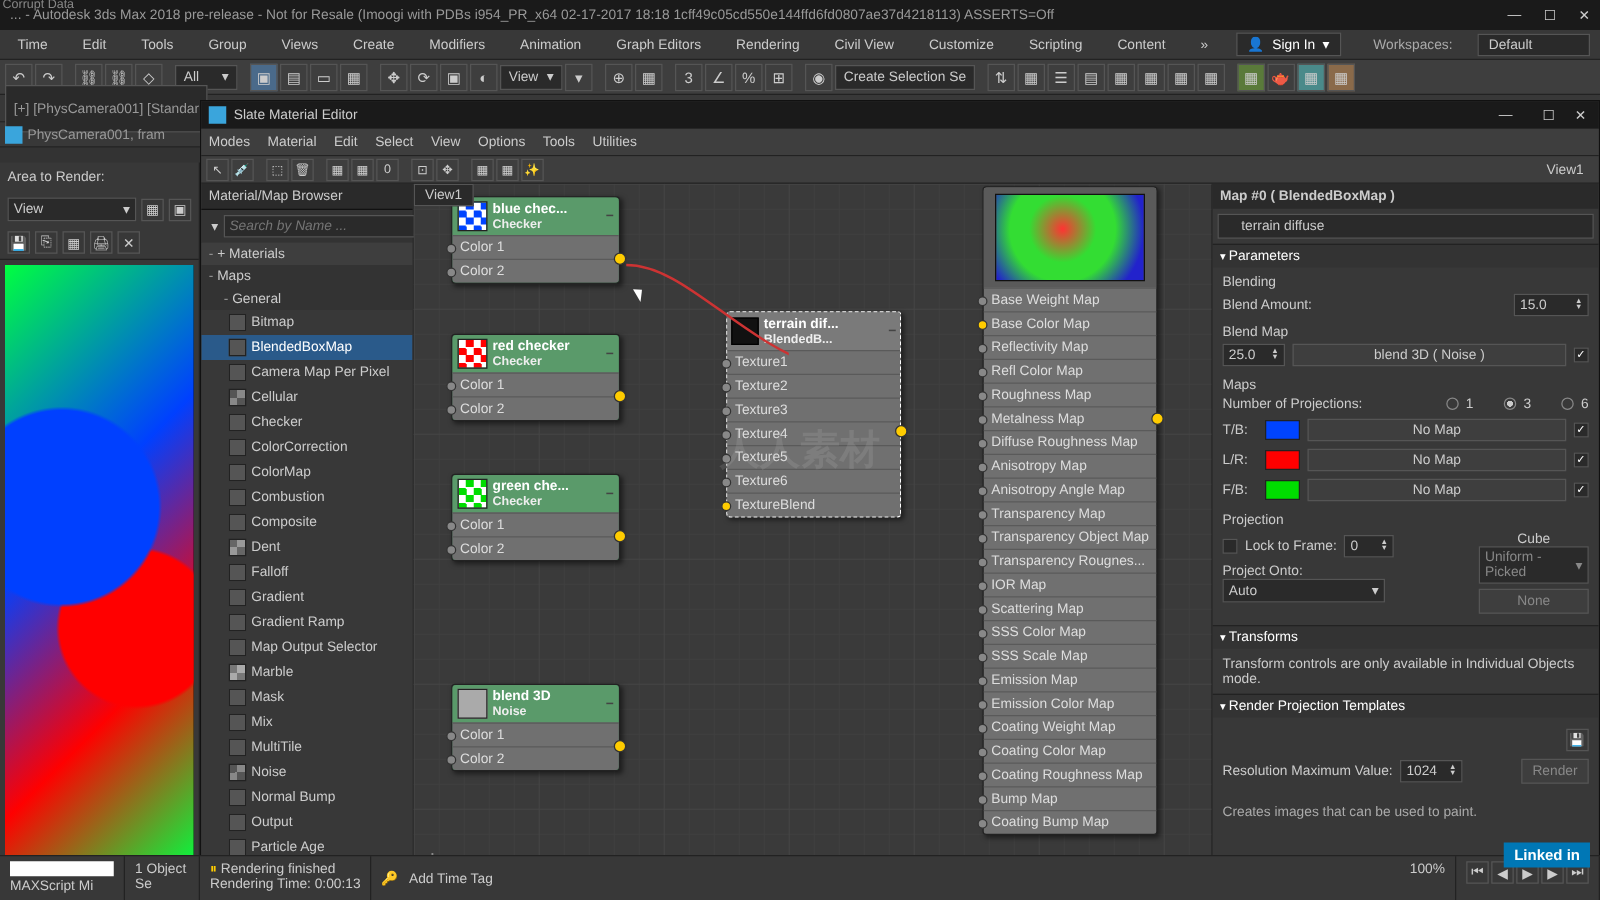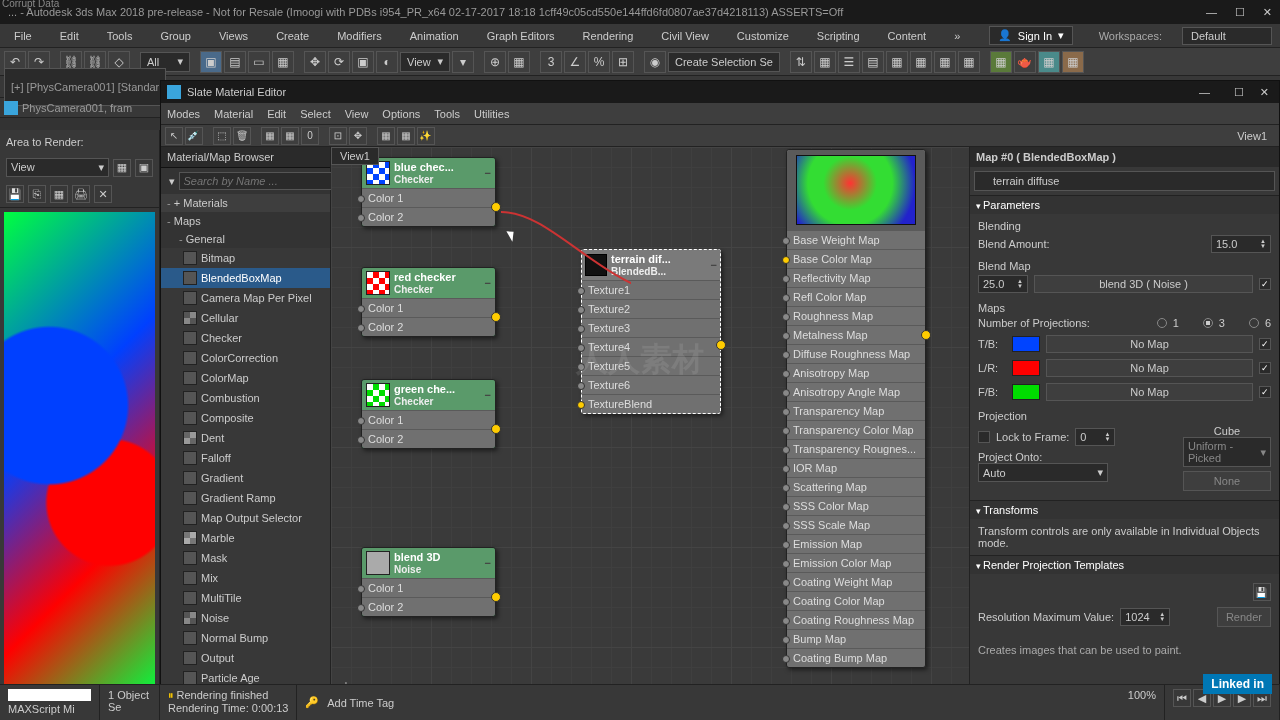--- a/index.html
+++ b/index.html
@@ -134,21 +134,21 @@
 <div class="titlebar">
   <span class="ttl">... - Autodesk 3ds Max 2018 pre-release - Not for Resale (Imoogi with PDBs i954_PR_x64 02-17-2017 18:18 1cff49c05cd550e144ffd6fd0807ae37d4218113) ASSERTS=Off</span>
   <div class="winbtns">
     <span>—</span>
     <span>☐</span>
     <span>✕</span>
   </div>
 </div>
 
 <div class="menubar">
-  <span class="mitem">File</span>
+  <span class="mitem">Time</span>
   <span class="mitem">Edit</span>
   <span class="mitem">Tools</span>
   <span class="mitem">Group</span>
   <span class="mitem">Views</span>
   <span class="mitem">Create</span>
   <span class="mitem">Modifiers</span>
   <span class="mitem">Animation</span>
   <span class="mitem">Graph Editors</span>
   <span class="mitem">Rendering</span>
   <span class="mitem">Civil View</span>
@@ -476,21 +476,21 @@
           <div class="matslot"><span class="port"></span><span>Base Weight Map</span></div>
           <div class="matslot"><span class="port lit"></span><span>Base Color Map</span></div>
           <div class="matslot"><span class="port"></span><span>Reflectivity Map</span></div>
           <div class="matslot"><span class="port"></span><span>Refl Color Map</span></div>
           <div class="matslot"><span class="port"></span><span>Roughness Map</span></div>
           <div class="matslot"><span class="port"></span><span>Metalness Map</span></div>
           <div class="matslot"><span class="port"></span><span>Diffuse Roughness Map</span></div>
           <div class="matslot"><span class="port"></span><span>Anisotropy Map</span></div>
           <div class="matslot"><span class="port"></span><span>Anisotropy Angle Map</span></div>
           <div class="matslot"><span class="port"></span><span>Transparency Map</span></div>
-          <div class="matslot"><span class="port"></span><span>Transparency Color Map</span></div>
+          <div class="matslot"><span class="port"></span><span>Transparency Object Map</span></div>
           <div class="matslot"><span class="port"></span><span>Transparency Rougnes...</span></div>
           <div class="matslot"><span class="port"></span><span>IOR Map</span></div>
           <div class="matslot"><span class="port"></span><span>Scattering Map</span></div>
           <div class="matslot"><span class="port"></span><span>SSS Color Map</span></div>
           <div class="matslot"><span class="port"></span><span>SSS Scale Map</span></div>
           <div class="matslot"><span class="port"></span><span>Emission Map</span></div>
           <div class="matslot"><span class="port"></span><span>Emission Color Map</span></div>
           <div class="matslot"><span class="port"></span><span>Coating Weight Map</span></div>
           <div class="matslot"><span class="port"></span><span>Coating Color Map</span></div>
           <div class="matslot"><span class="port"></span><span>Coating Roughness Map</span></div>

